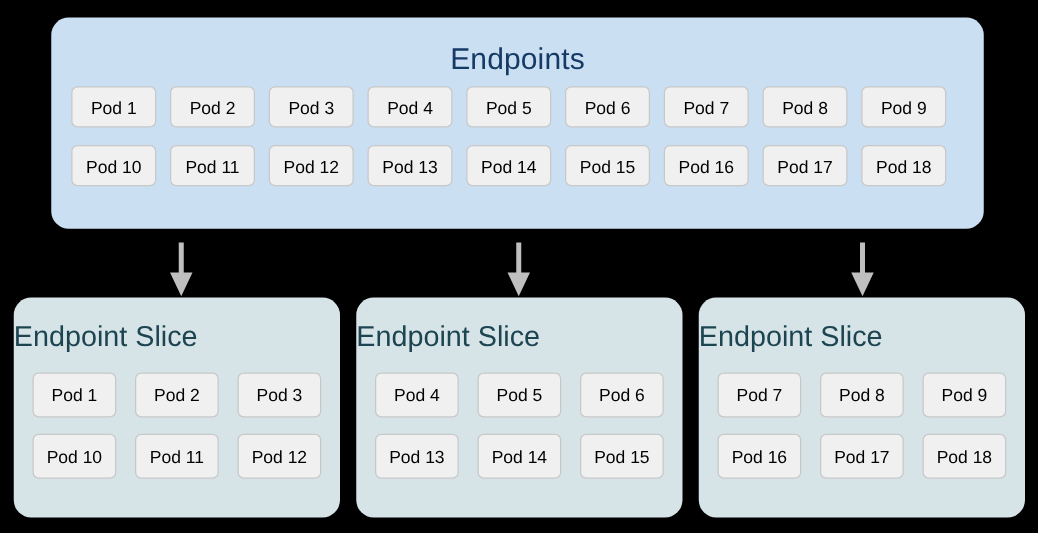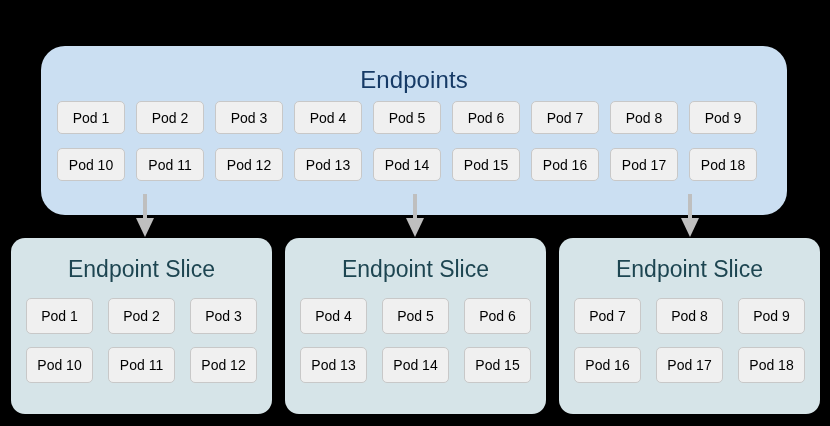--- a/index.html
+++ b/index.html
@@ -25,23 +25,22 @@
   }
 
   
   .endpoints-box {
     position: absolute;
     left: 41px;
     top: 14px;
     width: 746px;
     height: 169px;
     background: #cbdff2;
-    border-radius: 24px;
+    border-radius: 14px;
     box-sizing: border-box;
-    margin-top: 32px;
   }
 
   .endpoints-title {
     position: absolute;
     left: 0;
     top: 20px;
     width: 746px;
     text-align: center;
     font-size: 24px;
     line-height: 28px;
@@ -121,21 +120,20 @@
   }
   .slice-1 { left: 11px; }
   .slice-2 { left: 285px; }
   .slice-3 { left: 559px; }
 
   .slice-title {
     position: absolute;
     left: 0;
     top: 18px;
     width: 261px;
-    text-align: center;
     font-size: 23px;
     line-height: 27px;
     color: #1d4551;
     font-weight: 400;
   }
 
   .slice-grid {
     position: absolute;
     left: 15px;
     top: 60px;

